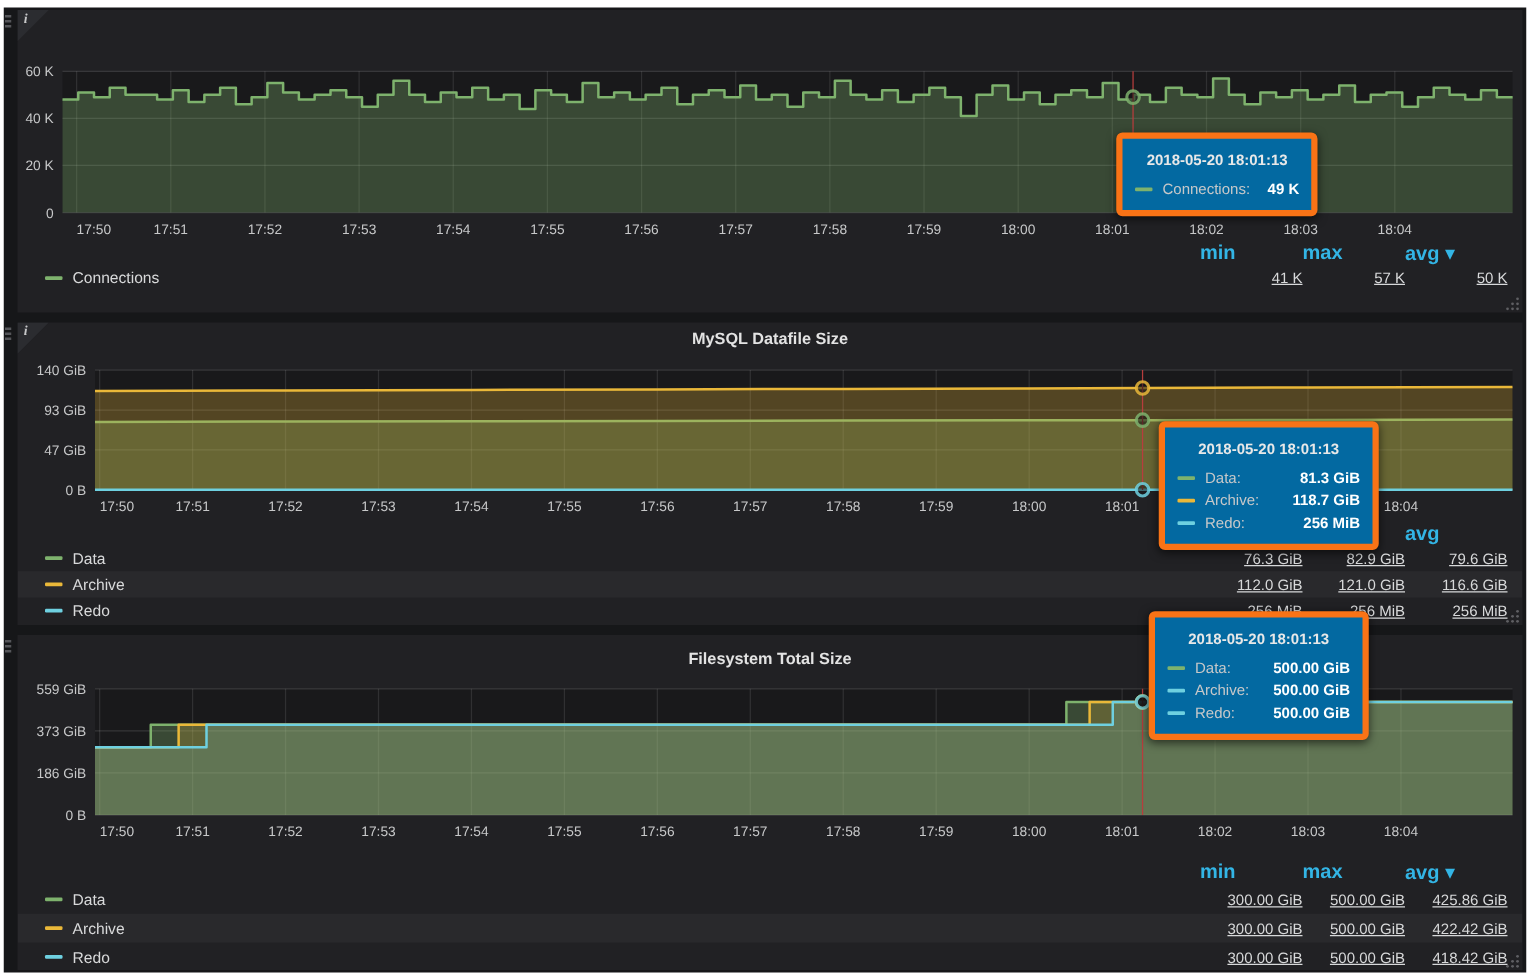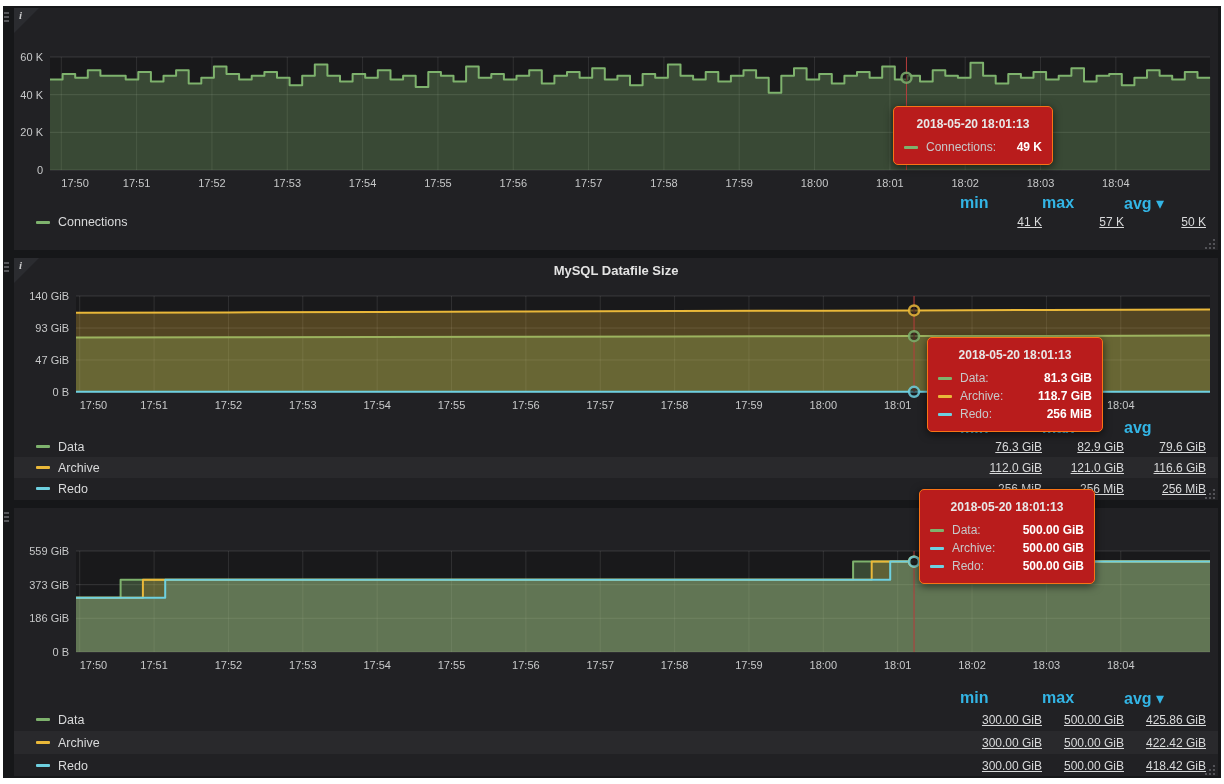--- a/index.html
+++ b/index.html
@@ -19,21 +19,21 @@
   .resize-handle { position: absolute; right: 2px; bottom: 2px; width: 12px; height: 12px; cursor: nwse-resize; z-index: 3; }
   .legend { position: absolute; left: 0; right: 0; font-size: 12.5px; color: #d8d9da; }
   .legend-header { display: flex; justify-content: flex-end; align-items: center; padding-right: 12px; }
   .lh { width: 82px; color: #33b5e5; font-weight: bold; font-size: 16px; cursor: pointer; }
   .legend-row { display: flex; align-items: center; padding-left: 22px; padding-right: 12px; }
   .legend-row.stripe { background: rgba(255,255,255,0.04); }
   .dash { display: inline-block; width: 14px; height: 3px; border-radius: 1px; margin-right: 8px; flex: none; }
   .lname { cursor: pointer; }
   .lspacer { flex: 1; }
   .lval { width: 82px; text-align: right; font-size: 12px; color: #d8d9da; text-decoration: underline; }
-  .tooltip { position: absolute; background: #b91c1c; border: 1px solid #f97316; border-radius: 5px;
+  .tooltip { position: absolute; background: #0369a1; border: 5px solid #f97316; border-radius: 5px;
              padding: 8px 10px; font-size: 12px; color: #c7c8c9; z-index: 10;
              box-shadow: 0 2px 8px rgba(0,0,0,0.6); }
   .tt-date { text-align: center; font-weight: bold; color: #e8e8e8; padding: 2px 4px 7px 4px; white-space: nowrap; }
   .tt-row { display: flex; align-items: center; padding: 2px 0; white-space: nowrap; }
   .tt-name { margin-right: 14px; text-align: right; }
   .tt-val { margin-left: auto; font-weight: bold; color: #ffffff; }
   svg text { font-family: "Liberation Sans", "DejaVu Sans", sans-serif; font-size: 11px; fill: #c7c8c9; }
 </style>
 </head>
 <body>
@@ -214,20 +214,21 @@
           <circle cx="10" cy="2" r="1.1" fill="#5f5f63"></circle>
           <circle cx="6" cy="6" r="1.1" fill="#5f5f63"></circle>
           <circle cx="10" cy="6" r="1.1" fill="#5f5f63"></circle>
           <circle cx="2" cy="10" r="1.1" fill="#5f5f63"></circle>
           <circle cx="6" cy="10" r="1.1" fill="#5f5f63"></circle>
           <circle cx="10" cy="10" r="1.1" fill="#5f5f63"></circle>
         </svg></div>
     </div>
 
   <div class="panel" id="panel2" style="left:14px; top:508px; width:1204px; height:268px;">
+    <div class="panel-title" style="height:34px; line-height:38px;">Filesystem Total Size</div>
   <svg width="1204" height="140" class="chart" style="top: 34px;">
         <rect x="62" y="9" width="1134" height="101" fill="#19191b"></rect>
         <g>
           <line x1="62" y1="110" x2="1196" y2="110" stroke="rgba(255,255,255,0.13)" stroke-width="1"></line>
           <line x1="62" y1="76.3273085182534" x2="1196" y2="76.3273085182534" stroke="rgba(255,255,255,0.13)" stroke-width="1"></line>
           <line x1="62" y1="42.67269148174659" x2="1196" y2="42.67269148174659" stroke="rgba(255,255,255,0.13)" stroke-width="1"></line>
           <line x1="62" y1="9" x2="1196" y2="9" stroke="rgba(255,255,255,0.13)" stroke-width="1"></line>
           <line x1="65.71803278688525" y1="9" x2="65.71803278688525" y2="110" stroke="rgba(255,255,255,0.10)" stroke-width="1"></line>
           <line x1="140.07868852459018" y1="9" x2="140.07868852459018" y2="110" stroke="rgba(255,255,255,0.10)" stroke-width="1"></line>
           <line x1="214.43934426229507" y1="9" x2="214.43934426229507" y2="110" stroke="rgba(255,255,255,0.10)" stroke-width="1"></line>

